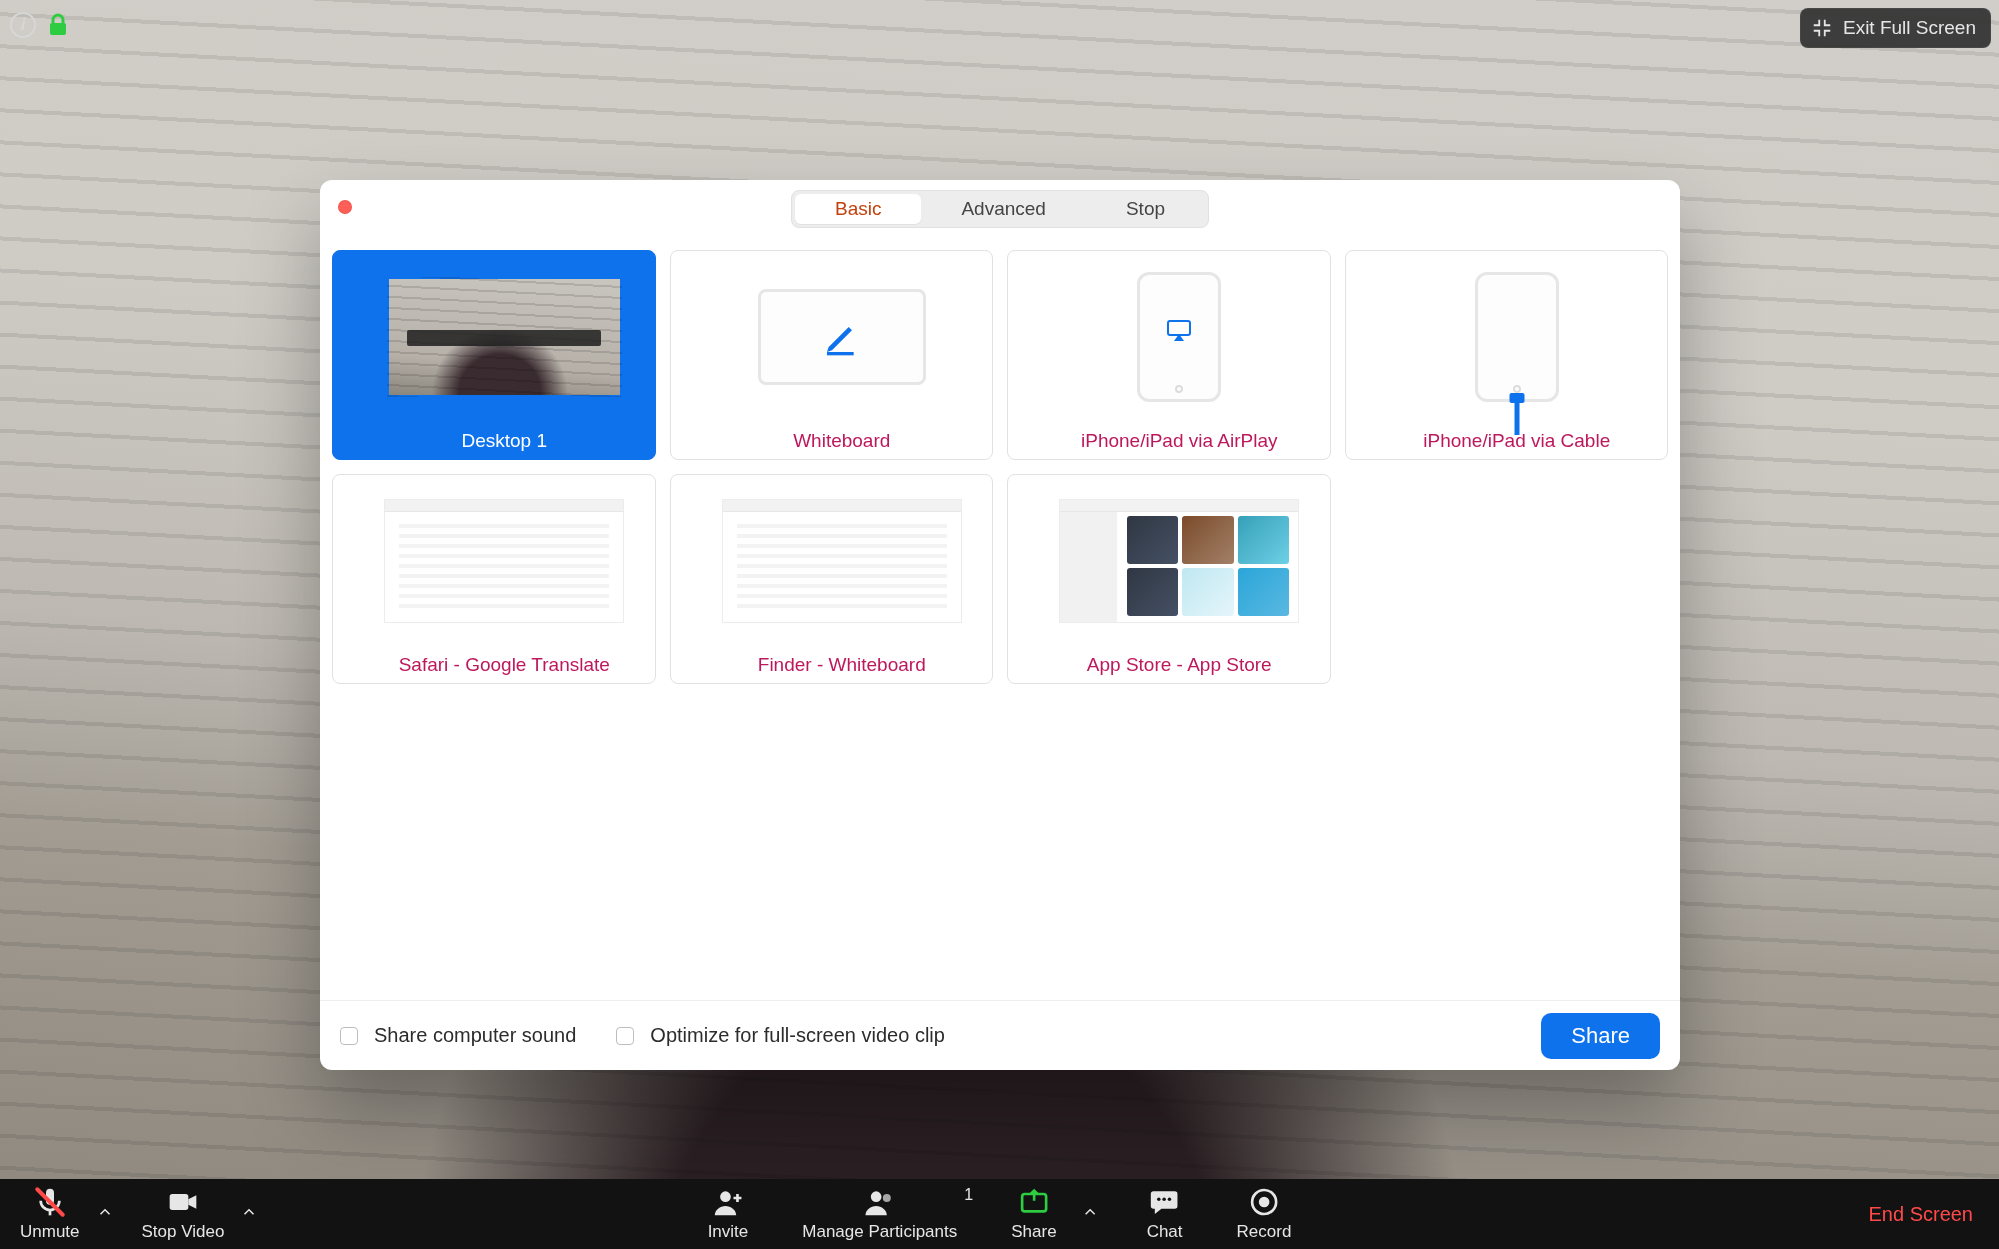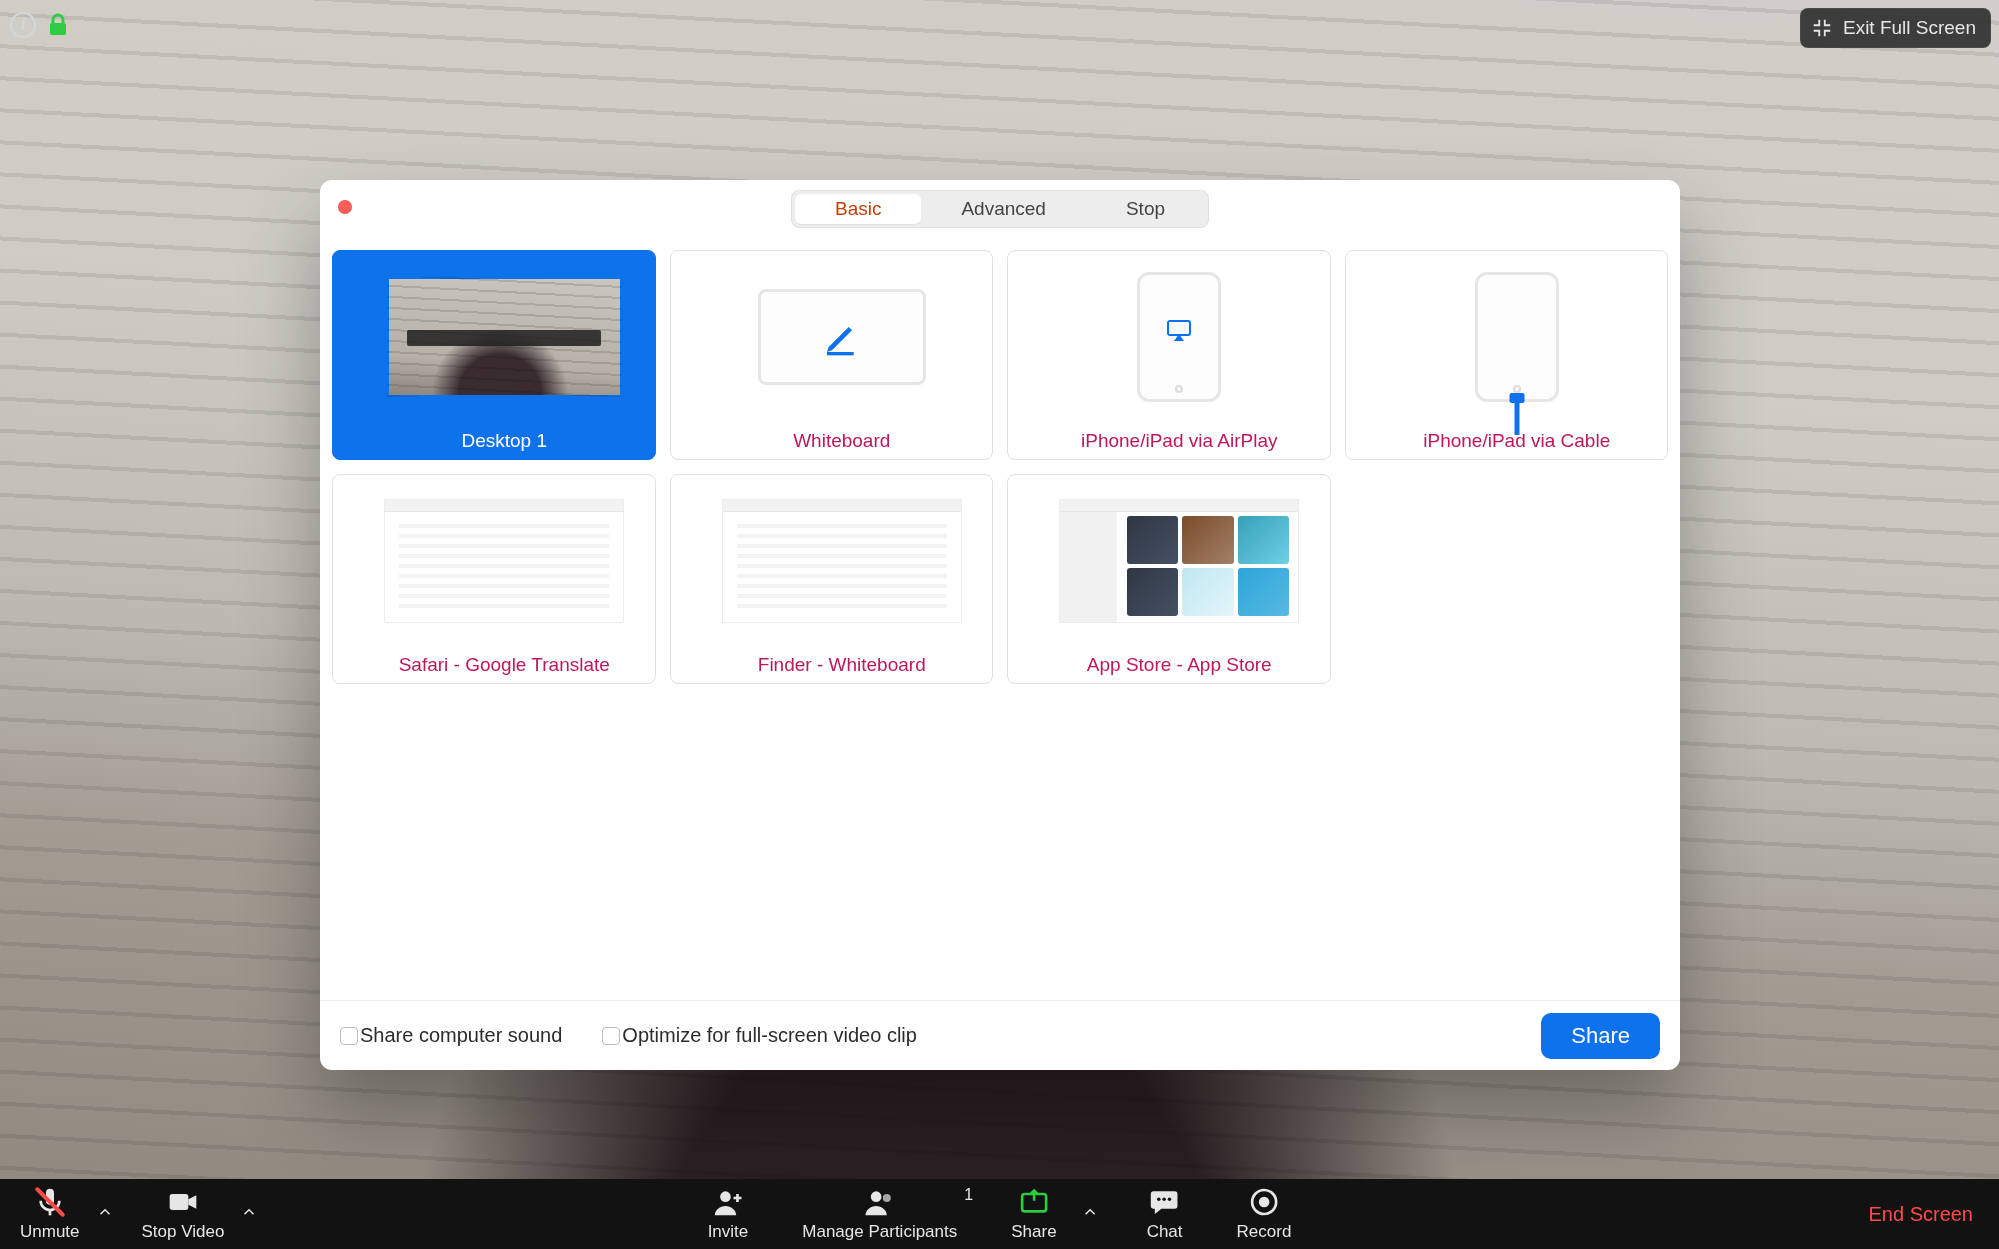--- a/index.html
+++ b/index.html
@@ -109,21 +109,21 @@
   .thumb-app.appstore .side { position:absolute; left:0; top:12px; bottom:0; width:24%; background:#f1f1f1; }
   .thumb-app.appstore .grid > div { background:linear-gradient(135deg,#303743,#445064); border-radius:3px; }
   .thumb-app.appstore .grid > div:nth-child(2){background:linear-gradient(135deg,#7b4b2a,#a28068);}
   .thumb-app.appstore .grid > div:nth-child(3){background:linear-gradient(135deg,#36a0b8,#6dd0e6);}
   .thumb-app.appstore .grid > div:nth-child(5){background:linear-gradient(135deg,#bfe8f1,#e5f5fb);}
   .thumb-app.appstore .grid > div:nth-child(6){background:linear-gradient(135deg,#2aa6d8,#5ab8e2);}
 
   .share-bottom {
     height: 70px; border-top:1px solid #efefef; display:flex; align-items:center; padding:0 20px; gap:40px;
   }
-  .chk { display:flex; align-items:center; gap:2px; font-size:20px; color:#2c2c2c; cursor:pointer;}
+  .chk { display:flex; align-items:center; gap:16px; font-size:20px; color:#2c2c2c; cursor:pointer;}
   .chk .box { width:18px; height:18px; border:1.5px solid #bdbdbd; border-radius:4px; background:#fff; }
   .share-btn {
     margin-left:auto; background:#0e72ed; color:#fff; border:none; border-radius:10px;
     padding:10px 30px; font-size:22px; font-weight:500; cursor:pointer;
   }
 
   
   .toolbar {
     position:absolute; left:0; right:0; bottom:0; height:70px; background:#121212;
     display:flex; align-items:center; padding:0 10px;

